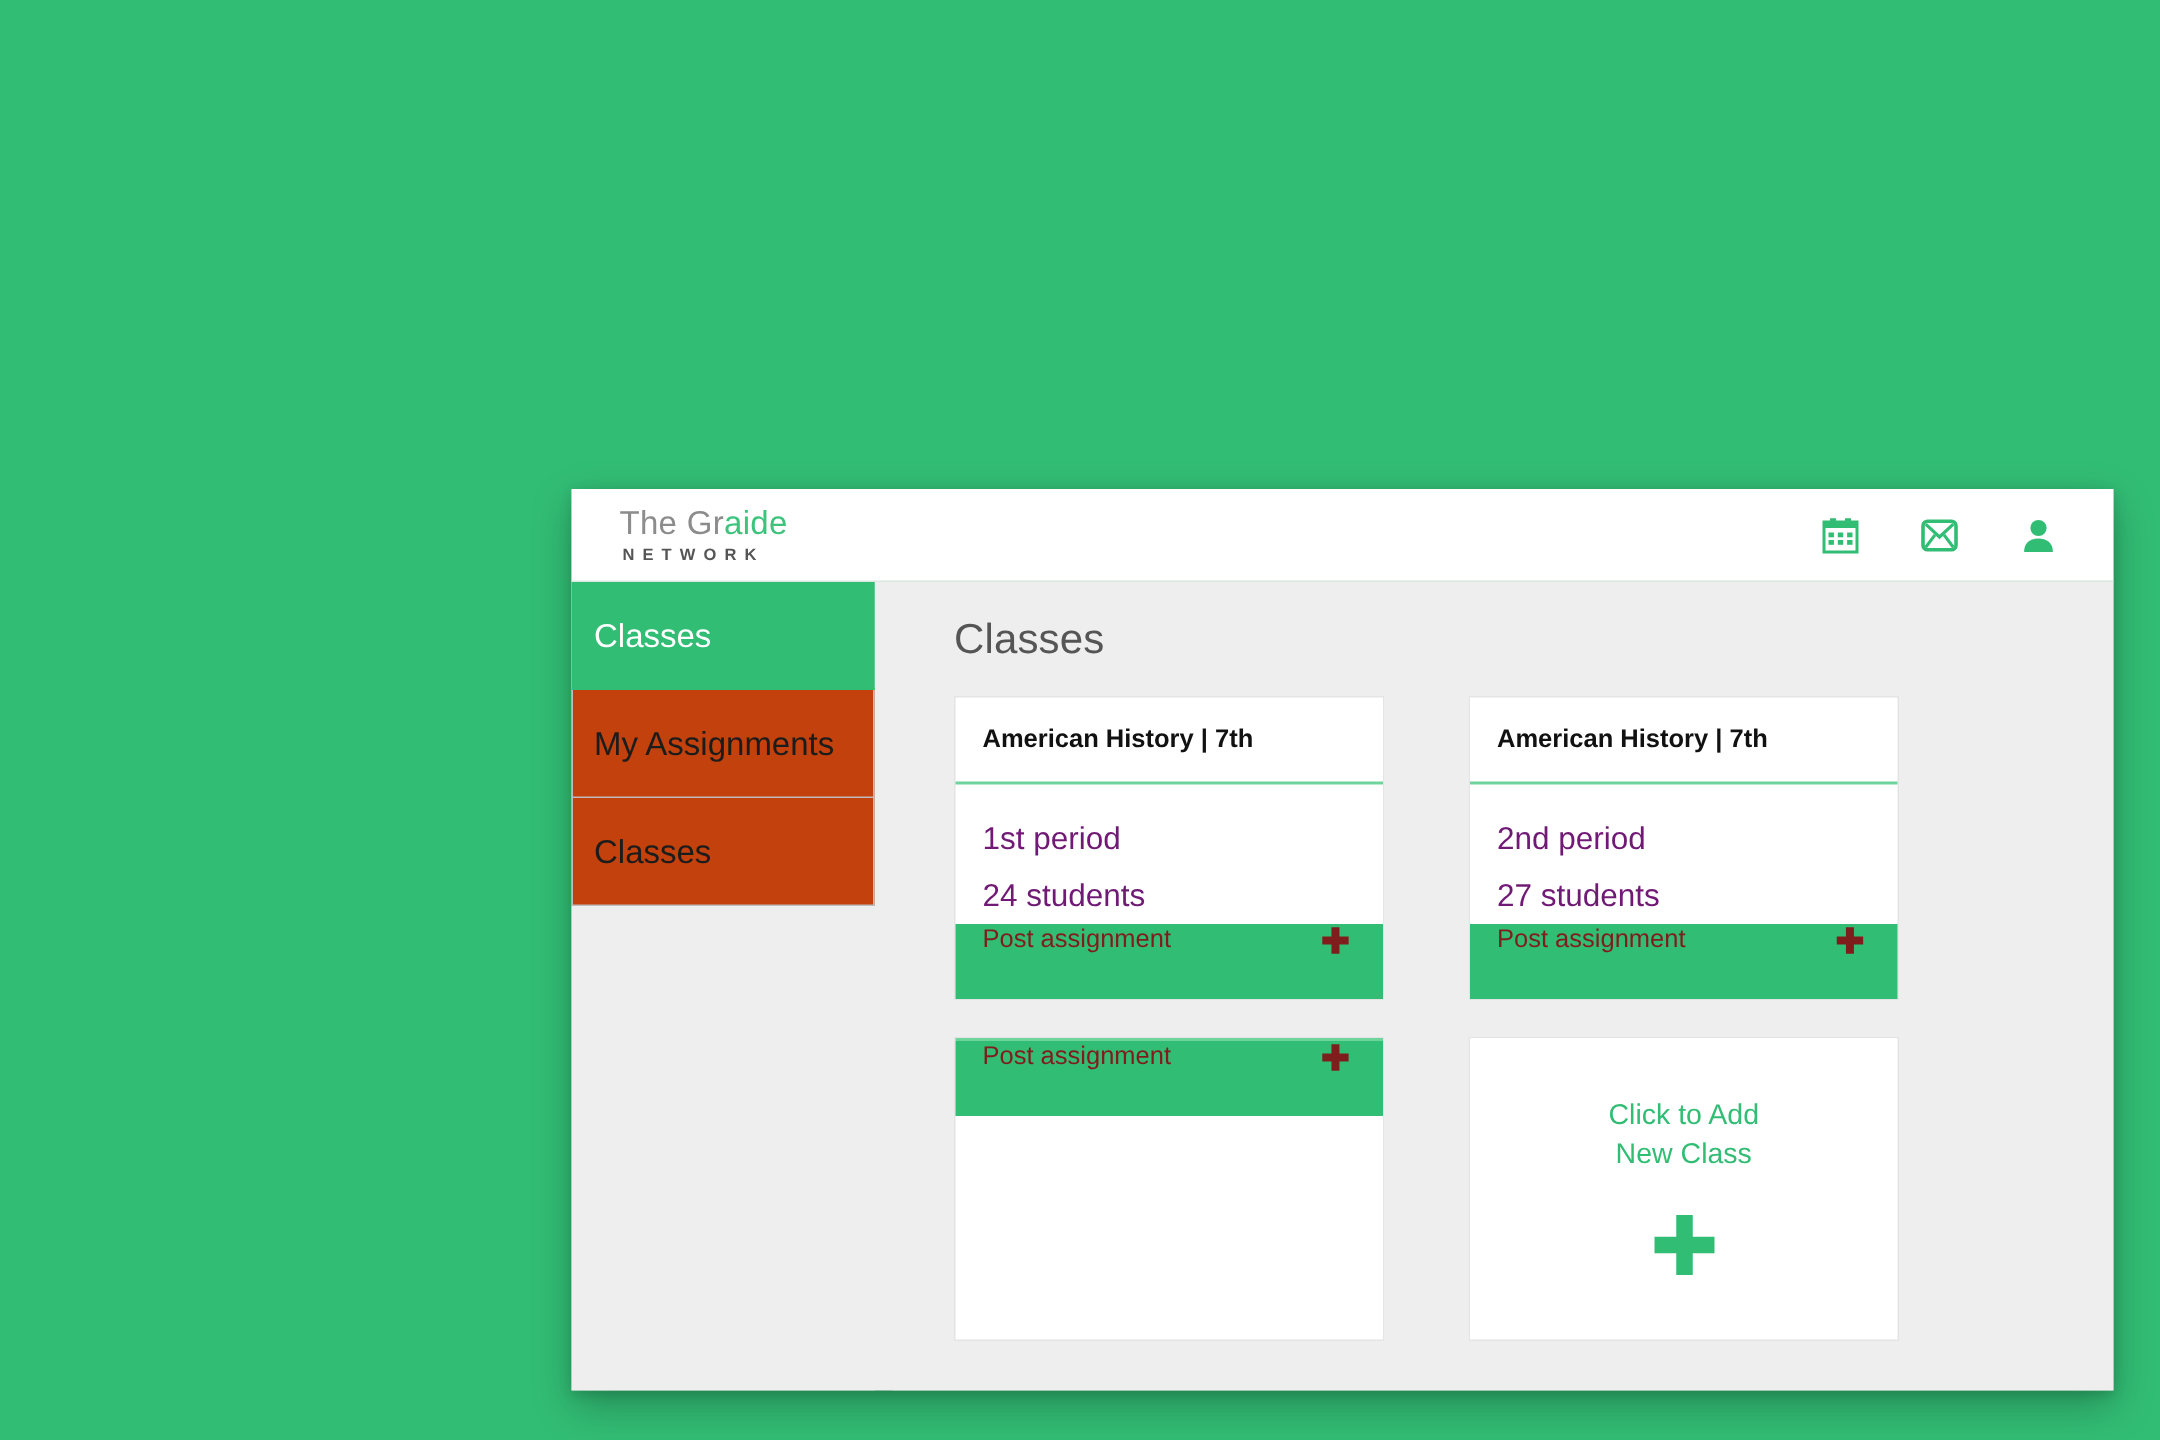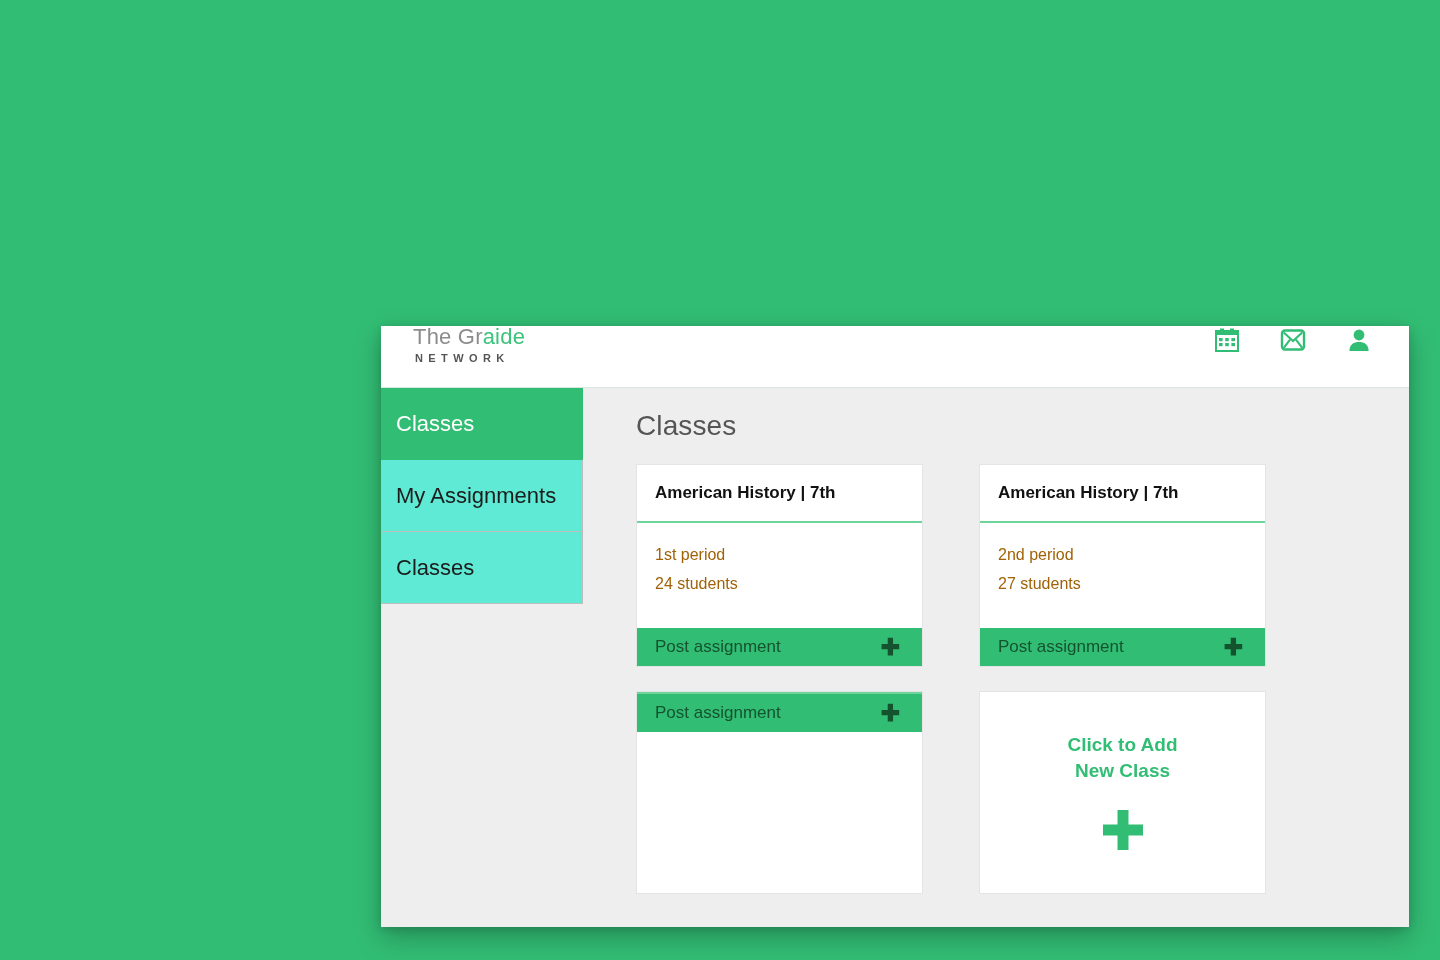--- a/index.html
+++ b/index.html
@@ -29,21 +29,21 @@
     flex-direction: column;
     overflow: hidden;
   }
 
   
   .topbar {
     height: 62px;
     background: #ffffff;
     border-bottom: 1px solid #d9e8df;
     display: flex;
-    align-items: flex-start;
+    align-items: center;
     justify-content: space-between;
     padding: 0 26px 0 32px;
     flex: 0 0 auto;
   }
 
   .brand {
     display: flex;
     flex-direction: column;
     align-items: flex-start;
     line-height: 1;
@@ -98,21 +98,21 @@
     padding-bottom: 10px;
   }
 
   .nav-item {
     height: 72px;
     display: flex;
     align-items: center;
     padding-left: 14px;
     font-size: 22px;
     color: #1c1c1c;
-    background: #5eead4;
+    background: #c2410c;
     border: 1px solid #bdbdbd;
     border-top: none;
     cursor: pointer;
     user-select: none;
   }
   .nav-item.first { border-top: none; }
   .nav-item.active {
     background: #32bd74;
     color: #ffffff;
     border-color: #32bd74;
@@ -158,30 +158,30 @@
     height: 56px;
   }
   .card-divider {
     height: 2px;
     background: #6ed49c;
     margin: 0;
   }
   .card-meta {
     flex: 1 1 auto;
     padding: 18px 0 0 18px;
-    font-size: 16px;
-    color: #a16207;
+    font-size: 21px;
+    color: #701a75;
     line-height: 1.8;
   }
   .card-action {
     background: #32bd74;
-    color: #14532d;
-    height: 38px;
-    display: flex;
-    align-items: center;
+    color: #7f1d1d;
+    height: 50px;
+    display: flex;
+    align-items: flex-start;
     justify-content: space-between;
     padding: 0 22px 0 18px;
     font-size: 17px;
     cursor: pointer;
     user-select: none;
   }
   .plus-sign {
     font-size: 23px;
     font-weight: bold;
     line-height: 1;
@@ -196,21 +196,21 @@
     height: 203px;
     display: flex;
     flex-direction: column;
     align-items: center;
     justify-content: center;
     cursor: pointer;
     user-select: none;
   }
   .add-card-text {
     color: #32bd74;
-    font-weight: bold;
+    font-weight: normal;
     font-size: 19px;
     text-align: center;
     line-height: 1.35;
     margin-top: 4px;
   }
   .add-card-plus {
     margin-top: 24px;
   }
 </style>
 </head>

